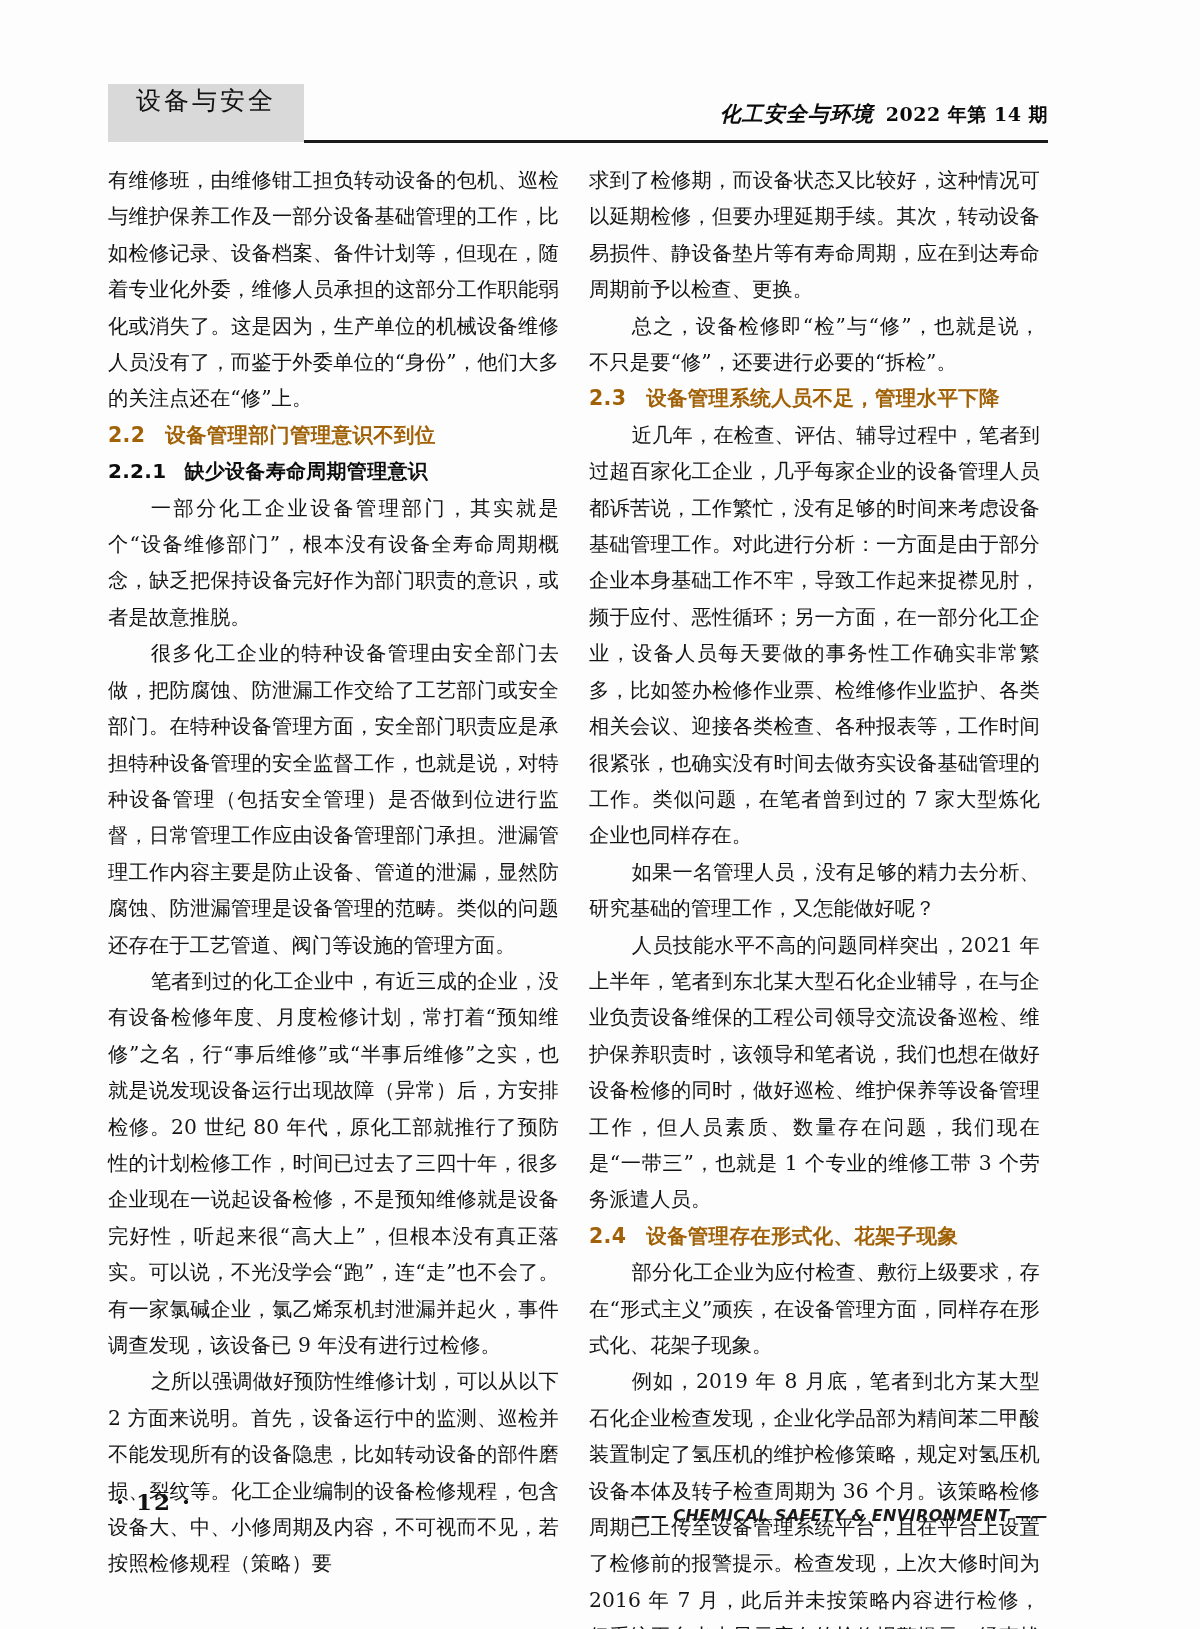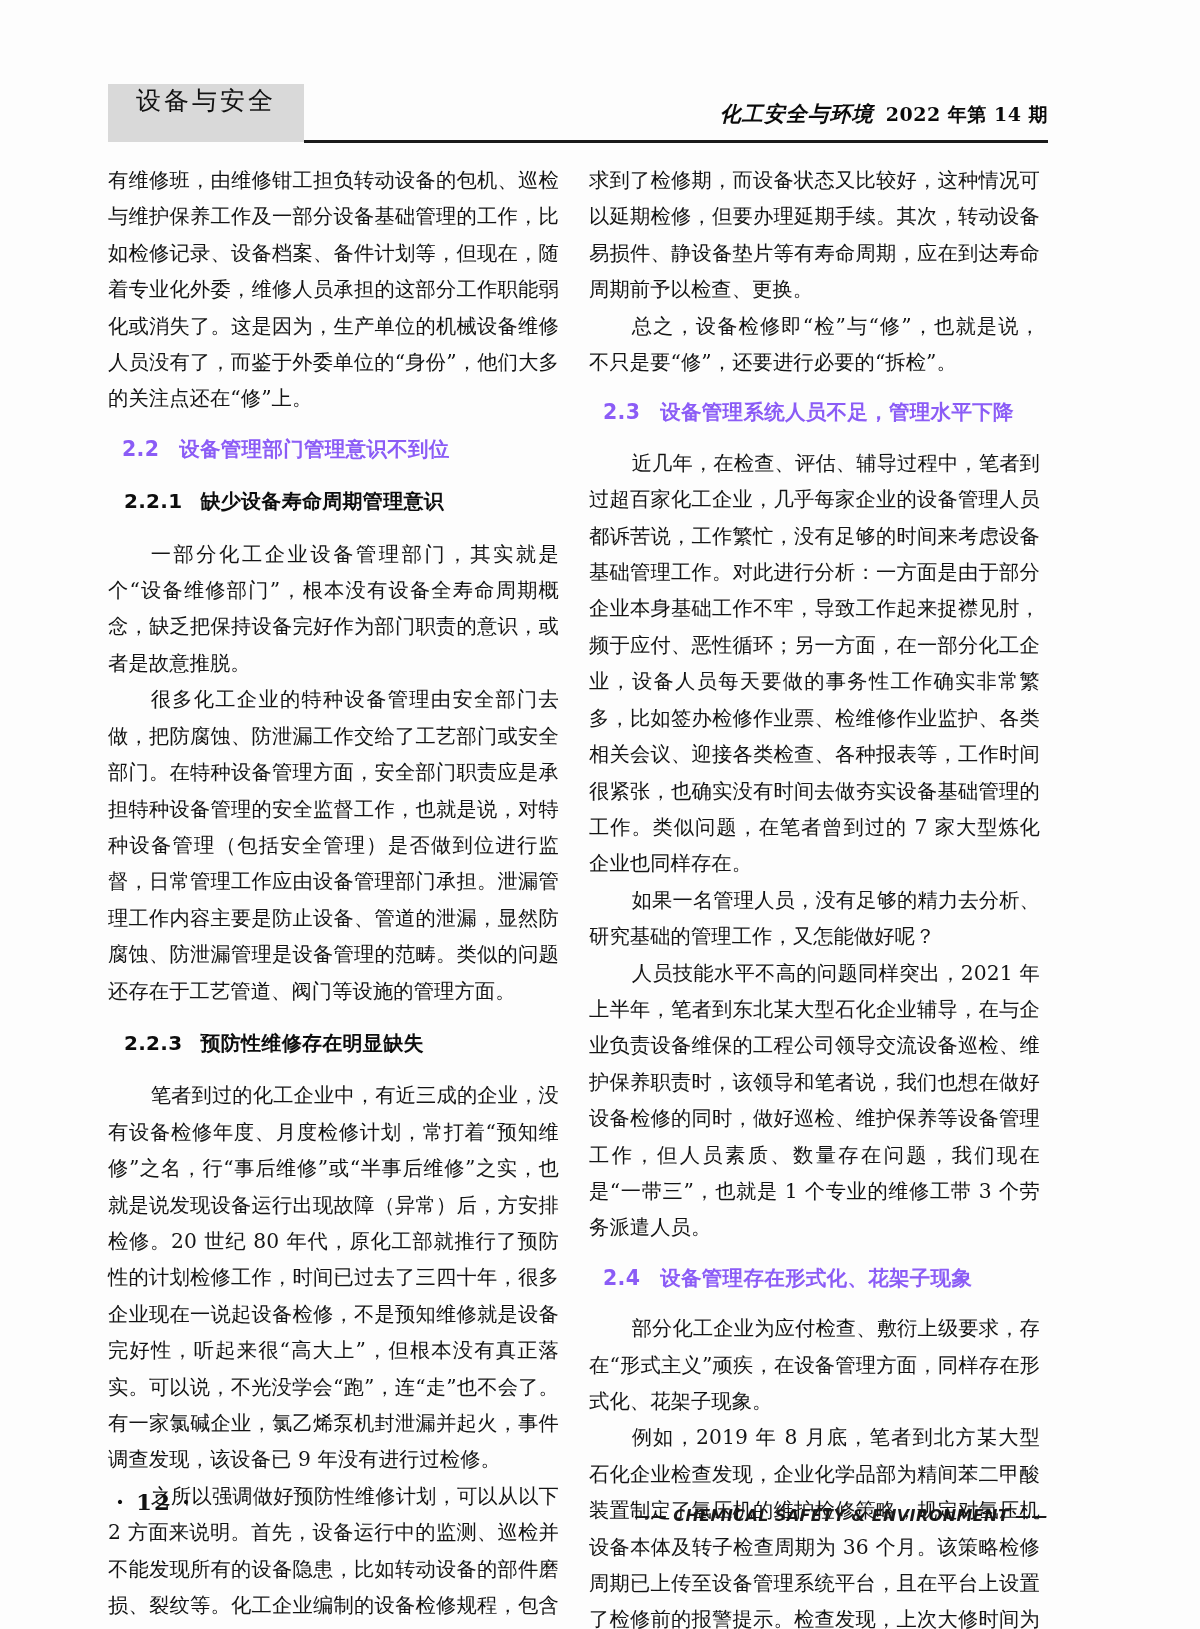--- a/index.html
+++ b/index.html
@@ -100,31 +100,31 @@
     text-align: justify;
     text-justify: inter-ideograph;
     text-indent: 0;
     color: #141414;
     letter-spacing: 0.1px;
   }
   p.body.indent {
     text-indent: 2.1em;
   }
   h3.sec {
-    margin: 14px;
+    margin: 0;
     font-family: "DejaVu Sans", "Liberation Sans", sans-serif;
     font-size: 20.5px;
     line-height: 36.4px;
     font-weight: bold;
-    color: #8b5cf6;
+    color: #a16207;
     text-align: left;
     letter-spacing: 0.3px;
   }
   h4.subsec {
-    margin: 16px;
+    margin: 0;
     font-size: 20px;
     line-height: 36.4px;
     font-weight: bold;
     color: #0d0d0d;
     text-align: left;
     letter-spacing: 0.3px;
     font-family: "DejaVu Serif", "Liberation Serif", serif;
   }
   .sec-num {
     font-family: "DejaVu Sans", "Liberation Sans", sans-serif;
@@ -192,21 +192,20 @@
 
       <h3 class="sec"><span class="sec-num">2.2</span><span>设备管理部门管理意识不到位</span></h3>
 
       <h4 class="subsec"><span class="subsec-num">2.2.1</span><span>缺少设备寿命周期管理意识</span></h4>
 
       <p class="body indent">一部分化工企业设备管理部门，其实就是个“设备维修部门”，根本没有设备全寿命周期概念，缺乏把保持设备完好作为部门职责的意识，或者是故意推脱。</p>
 
 
       <p class="body indent">很多化工企业的特种设备管理由安全部门去做，把防腐蚀、防泄漏工作交给了工艺部门或安全部门。在特种设备管理方面，安全部门职责应是承担特种设备管理的安全监督工作，也就是说，对特种设备管理（包括安全管理）是否做到位进行监督，日常管理工作应由设备管理部门承担。泄漏管理工作内容主要是防止设备、管道的泄漏，显然防腐蚀、防泄漏管理是设备管理的范畴。类似的问题还存在于工艺管道、阀门等设施的管理方面。</p>
 
-      <h4 class="subsec"><span class="subsec-num">2.2.3</span><span>预防性维修存在明显缺失</span></h4>
 
       <p class="body indent">笔者到过的化工企业中，有近三成的企业，没有设备检修年度、月度检修计划，常打着“预知维修”之名，行“事后维修”或“半事后维修”之实，也就是说发现设备运行出现故障（异常）后，方安排检修。20 世纪 80 年代，原化工部就推行了预防性的计划检修工作，时间已过去了三四十年，很多企业现在一说起设备检修，不是预知维修就是设备完好性，听起来很“高大上”，但根本没有真正落实。可以说，不光没学会“跑”，连“走”也不会了。有一家氯碱企业，氯乙烯泵机封泄漏并起火，事件调查发现，该设备已 9 年没有进行过检修。</p>
       <p class="body indent">之所以强调做好预防性维修计划，可以从以下 2 方面来说明。首先，设备运行中的监测、巡检并不能发现所有的设备隐患，比如转动设备的部件磨损、裂纹等。化工企业编制的设备检修规程，包含设备大、中、小修周期及内容，不可视而不见，若按照检修规程（策略）要</p>
     </div>
 
     <div class="col">
       <p class="body">求到了检修期，而设备状态又比较好，这种情况可以延期检修，但要办理延期手续。其次，转动设备易损件、静设备垫片等有寿命周期，应在到达寿命周期前予以检查、更换。</p>
       <p class="body indent">总之，设备检修即“检”与“修”，也就是说，不只是要“修”，还要进行必要的“拆检”。</p>
 
       <h3 class="sec"><span class="sec-num">2.3</span><span>设备管理系统人员不足，管理水平下降</span></h3>

